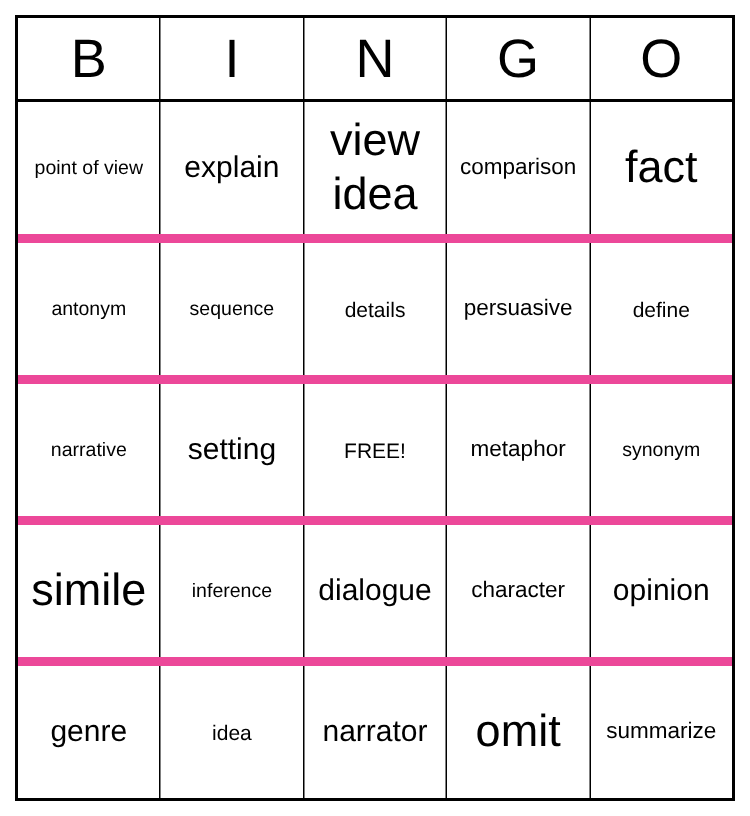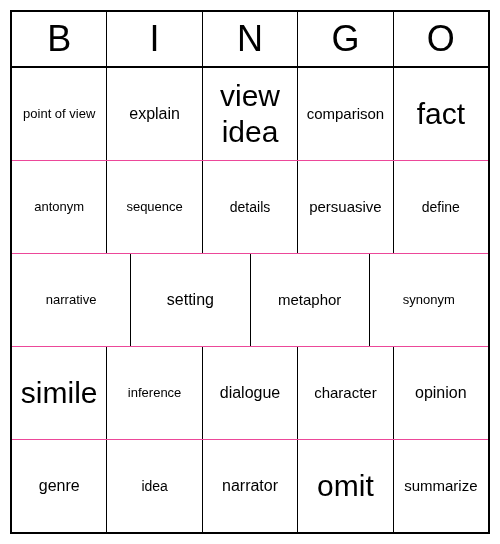--- a/index.html
+++ b/index.html
@@ -50,21 +50,21 @@
     .bingo-grid {
       display: flex;
       flex-direction: column;
       flex: 1;
     }
 
     .bingo-row {
       display: flex;
       flex-direction: row;
       flex: 1;
-      border-bottom: 1px solid #ec4899;
+      border-bottom: 6px solid #ec4899;
     }
 
     .bingo-row:last-child {
       border-bottom: none;
     }
 
     .bingo-cell {
       flex: 1;
       display: flex;
       align-items: center;
@@ -87,21 +87,21 @@
     
     .size-xl {
       font-size: 30px;
     }
 
     .size-lg {
       font-size: 14px;
     }
 
     .size-md {
-      font-size: 16px;
+      font-size: 20px;
     }
 
     .size-sm {
       font-size: 13px;
     }
 
     .size-xs {
       font-size: 15px;
     }
   </style>
@@ -152,20 +152,23 @@
         </div>
       </div>
       <div class="bingo-row">
         <div class="bingo-cell">
           <span class="size-sm">narrative</span>
         </div>
         <div class="bingo-cell">
           <span class="size-md">setting</span>
         </div>
         <div class="bingo-cell">
+          <span class="size-lg">FREE!</span>
+        </div>
+        <div class="bingo-cell">
           <span class="size-xs">metaphor</span>
         </div>
         <div class="bingo-cell">
           <span class="size-sm">synonym</span>
         </div>
       </div>
       <div class="bingo-row">
         <div class="bingo-cell">
           <span class="size-xl">simile</span>
         </div>

